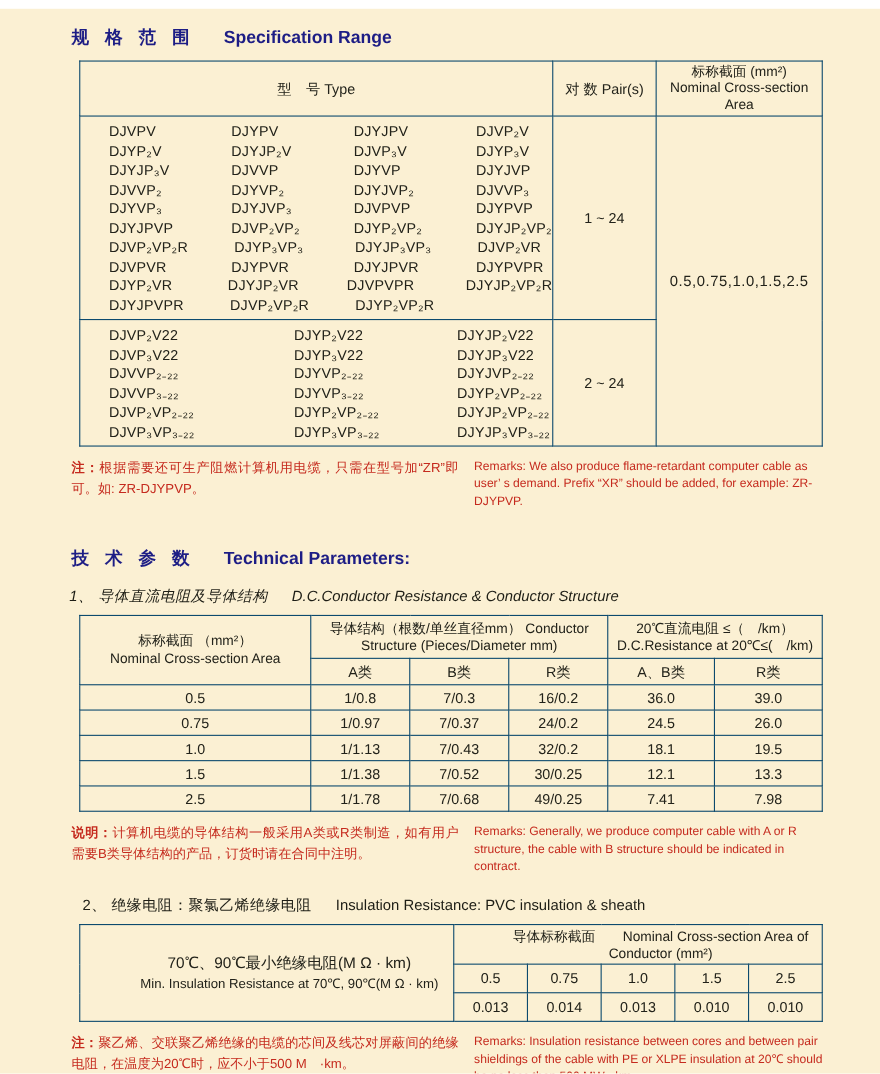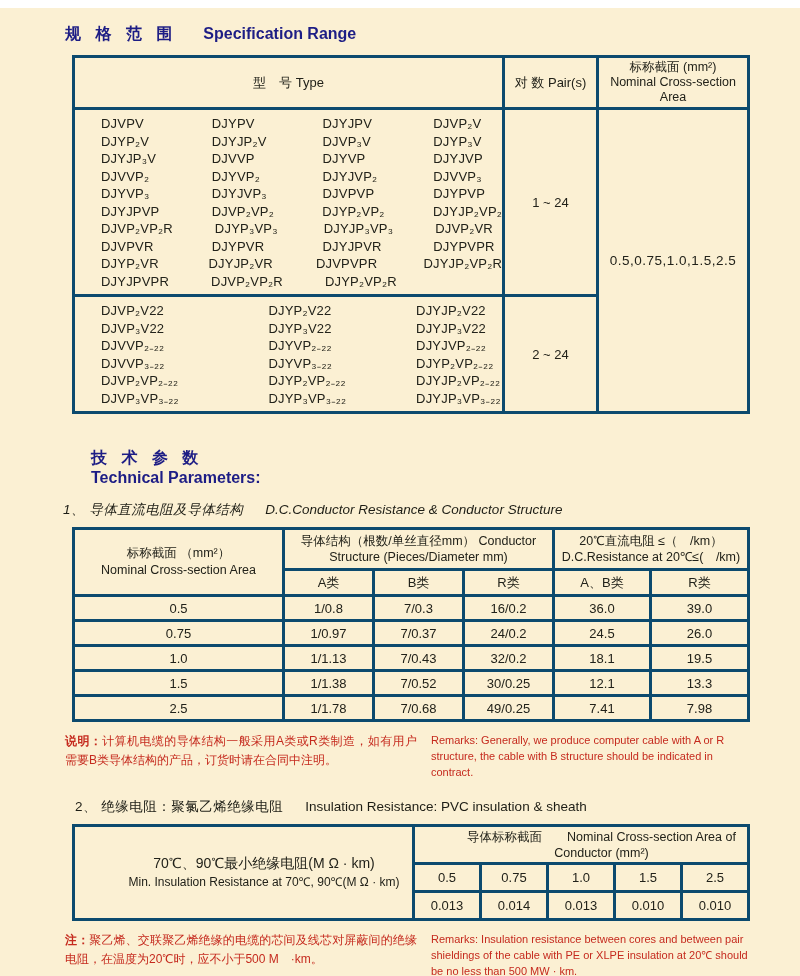--- a/index.html
+++ b/index.html
@@ -19,21 +19,21 @@
   .content { padding:8px 0 0 0; }
 
   
   .sec-head { display:flex; align-items:baseline; margin:8px 0 10px 65px; }
   .sec-head .zh { color:#1d1d85; font-weight:bold; font-size:16px; letter-spacing:5px; }
   .sec-head .en { color:#1d1d85; font-weight:bold; font-size:16px; margin-left:26px; }
 
   
   table { border-collapse:collapse; margin-left:72px; width:675px; table-layout:fixed; }
   td {
-    border:3px solid #0c4a6e;
+    border:1px solid #0c4a6e;
     font-size:13px; color:#22221a;
     text-align:center; vertical-align:middle;
     padding:2px 3px;
   }
 
   
   .spec-table td.type-head { height:32px; }
   .spec-table .two-line { line-height:15px; font-size:12.5px; }
   .type-cellblock { vertical-align:top; padding:5px 0 4px 0; }
   .type-grid { width:100%; }
@@ -199,22 +199,28 @@
                   <span class="type-cell">DJYP₃VP₃₋₂₂</span>
                   <span class="type-cell">DJYJP₃VP₃₋₂₂</span>
                 </div>
               </div>
         </td>
         <td class="pairs-cell">2 ~ 24</td>
       </tr>
     </tbody>
       </table>
 
-
-    <div class="sec-head" style="margin-top:34px;flex-direction:column;">
+    <div class="note">
+      <div class="zh">
+        <span class="lbl">注：</span><span>根据需要还可生产阻燃计算机用电缆，只需在型号加“ZR”即可。如: ZR-DJYPVP。</span>
+      </div>
+      <div class="en">Remarks: We also produce flame-retardant computer cable as user’ s demand. Prefix “XR” should be added, for example: ZR-DJYPVP.</div>
+    </div>
+
+    <div class="sec-head" style="margin-top:34px;">
       <span class="zh">技 术 参 数</span>
       <span class="en">Technical Parameters:</span>
     </div>
 
     <div class="item-line" style="margin-left:63px;font-style:italic;">
       <span class="zh">1、 导体直流电阻及导体结构</span>
       <span class="en">D.C.Conductor Resistance &amp; Conductor Structure</span>
     </div>
 
     <table class="res-table">

